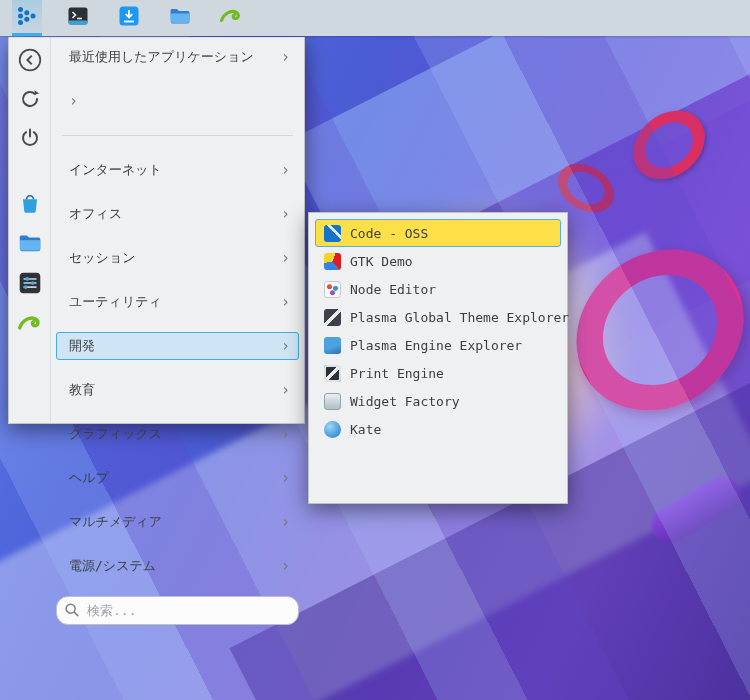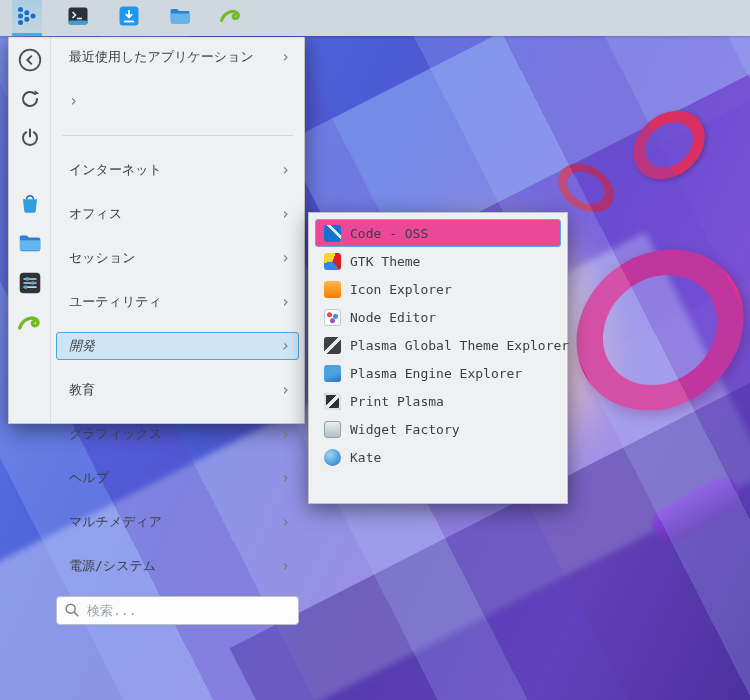--- a/index.html
+++ b/index.html
@@ -42,35 +42,35 @@
     box-shadow:0 6px 20px rgba(0,0,0,.45);}
   .menu-sidebar{width:42px;border-right:1px solid #dcdfe2;display:flex;flex-direction:column;align-items:center;padding-top:12px;box-sizing:border-box;}
   .sb-btn{width:26px;height:26px;margin-bottom:13px;display:flex;align-items:center;justify-content:center;cursor:pointer;}
   .sb-btn.fav{width:28px;height:28px;margin-bottom:12px;}
   .sb-gap{margin-top:25px;}
   .menu-main{flex:1;min-width:0;display:flex;flex-direction:column;padding:6px 5px 7px 5px;box-sizing:border-box;gap:16px;}
   .mi{height:28px;flex:none;display:flex;align-items:center;justify-content:space-between;
     padding:0 8px 0 12px;border-radius:3px;border:1px solid transparent;cursor:pointer;box-sizing:border-box;}
   .mi-label{font-size:13px;color:#3a3f44;white-space:nowrap;overflow:hidden;}
   .chev{color:#70767c;font-size:15px;line-height:1;}
-  .mi.sel{background:#cfe5f5;border-color:#49a8e2;font-style:italic;}
+  .mi.sel{background:#cfe5f5;border-color:#49a8e2;}
   .msep{height:1px;background:#d4d7da;margin:4px 6px;flex:none;}
   .search{margin-top:auto;position:relative;height:29px;flex:none;}
-  .search input{width:100%;height:29px;box-sizing:border-box;border:1px solid #bcc0c4;border-radius:4px;
+  .search input{width:100%;height:29px;box-sizing:border-box;border:1px solid #bcc0c4;border-radius:12px;
     background:#fcfcfc;padding:0 8px 0 30px;font:13px "DejaVu Sans Mono","DejaVu Sans",sans-serif;color:#3a3f44;outline:none;}
   .search input::placeholder{color:#9aa0a6;}
   .search .mag{position:absolute;left:7px;top:5px;}
 
   
   .submenu{position:absolute;left:308px;top:212px;width:260px;height:292px;background:#eff0f1;
     z-index:11;border:1px solid rgba(0,0,0,.2);box-sizing:border-box;padding:6px;
     box-shadow:0 6px 20px rgba(0,0,0,.45);display:flex;flex-direction:column;}
   .si{height:28px;flex:none;display:flex;align-items:center;padding:0 8px;border-radius:3px;
     border:1px solid transparent;cursor:pointer;box-sizing:border-box;}
-  .si.sel{background:#ec4899;border-color:#55aee5;}
+  .si.sel{background:#fde047;border-color:#55aee5;}
   .si-label{font-size:13px;color:#3a3f44;white-space:nowrap;}
   .ic{width:17px;height:17px;border-radius:3px;margin-right:9px;flex:none;}
   .ic-codeoss{background:linear-gradient(45deg,transparent 58%,rgba(255,255,255,.85) 58% 70%,transparent 70%),#1474cc;}
   .ic-gtk{background:conic-gradient(from 20deg,#e01b24 0 120deg,#3584e4 120deg 240deg,#f6d32d 240deg 360deg);}
   .ic-iconexp{background:linear-gradient(180deg,#ffb74d,#f57c00);}
   .ic-node{background:
       radial-gradient(circle at 30% 32%,#e74c3c 2.2px,transparent 2.8px),
       radial-gradient(circle at 70% 42%,#3498db 2.2px,transparent 2.8px),
       radial-gradient(circle at 50% 72%,#9b59b6 2.2px,transparent 2.8px),#fafafa;
     border:1px solid #c6cace;box-sizing:border-box;}
@@ -272,41 +272,37 @@
     </div>
   </div>
 
   <div class="submenu">
     <div class="si sel">
       <span class="ic ic-codeoss"></span>
       <span class="si-label">Code - OSS</span>
     </div>
     <div class="si">
       <span class="ic ic-gtk"></span>
-      <span class="si-label">GTK Theme</span>
-    </div>
-    <div class="si">
-      <span class="ic ic-iconexp"></span>
-      <span class="si-label">Icon Explorer</span>
+      <span class="si-label">GTK Demo</span>
     </div>
     <div class="si">
       <span class="ic ic-node"></span>
       <span class="si-label">Node Editor</span>
     </div>
     <div class="si">
       <span class="ic ic-gtheme"></span>
       <span class="si-label">Plasma Global Theme Explorer</span>
     </div>
     <div class="si">
       <span class="ic ic-engine"></span>
       <span class="si-label">Plasma Engine Explorer</span>
     </div>
     <div class="si">
       <span class="ic ic-print"></span>
-      <span class="si-label">Print Plasma</span>
+      <span class="si-label">Print Engine</span>
     </div>
     <div class="si">
       <span class="ic ic-widget"></span>
       <span class="si-label">Widget Factory</span>
     </div>
     <div class="si">
       <span class="ic ic-kate"></span>
       <span class="si-label">Kate</span>
     </div>
   </div>

